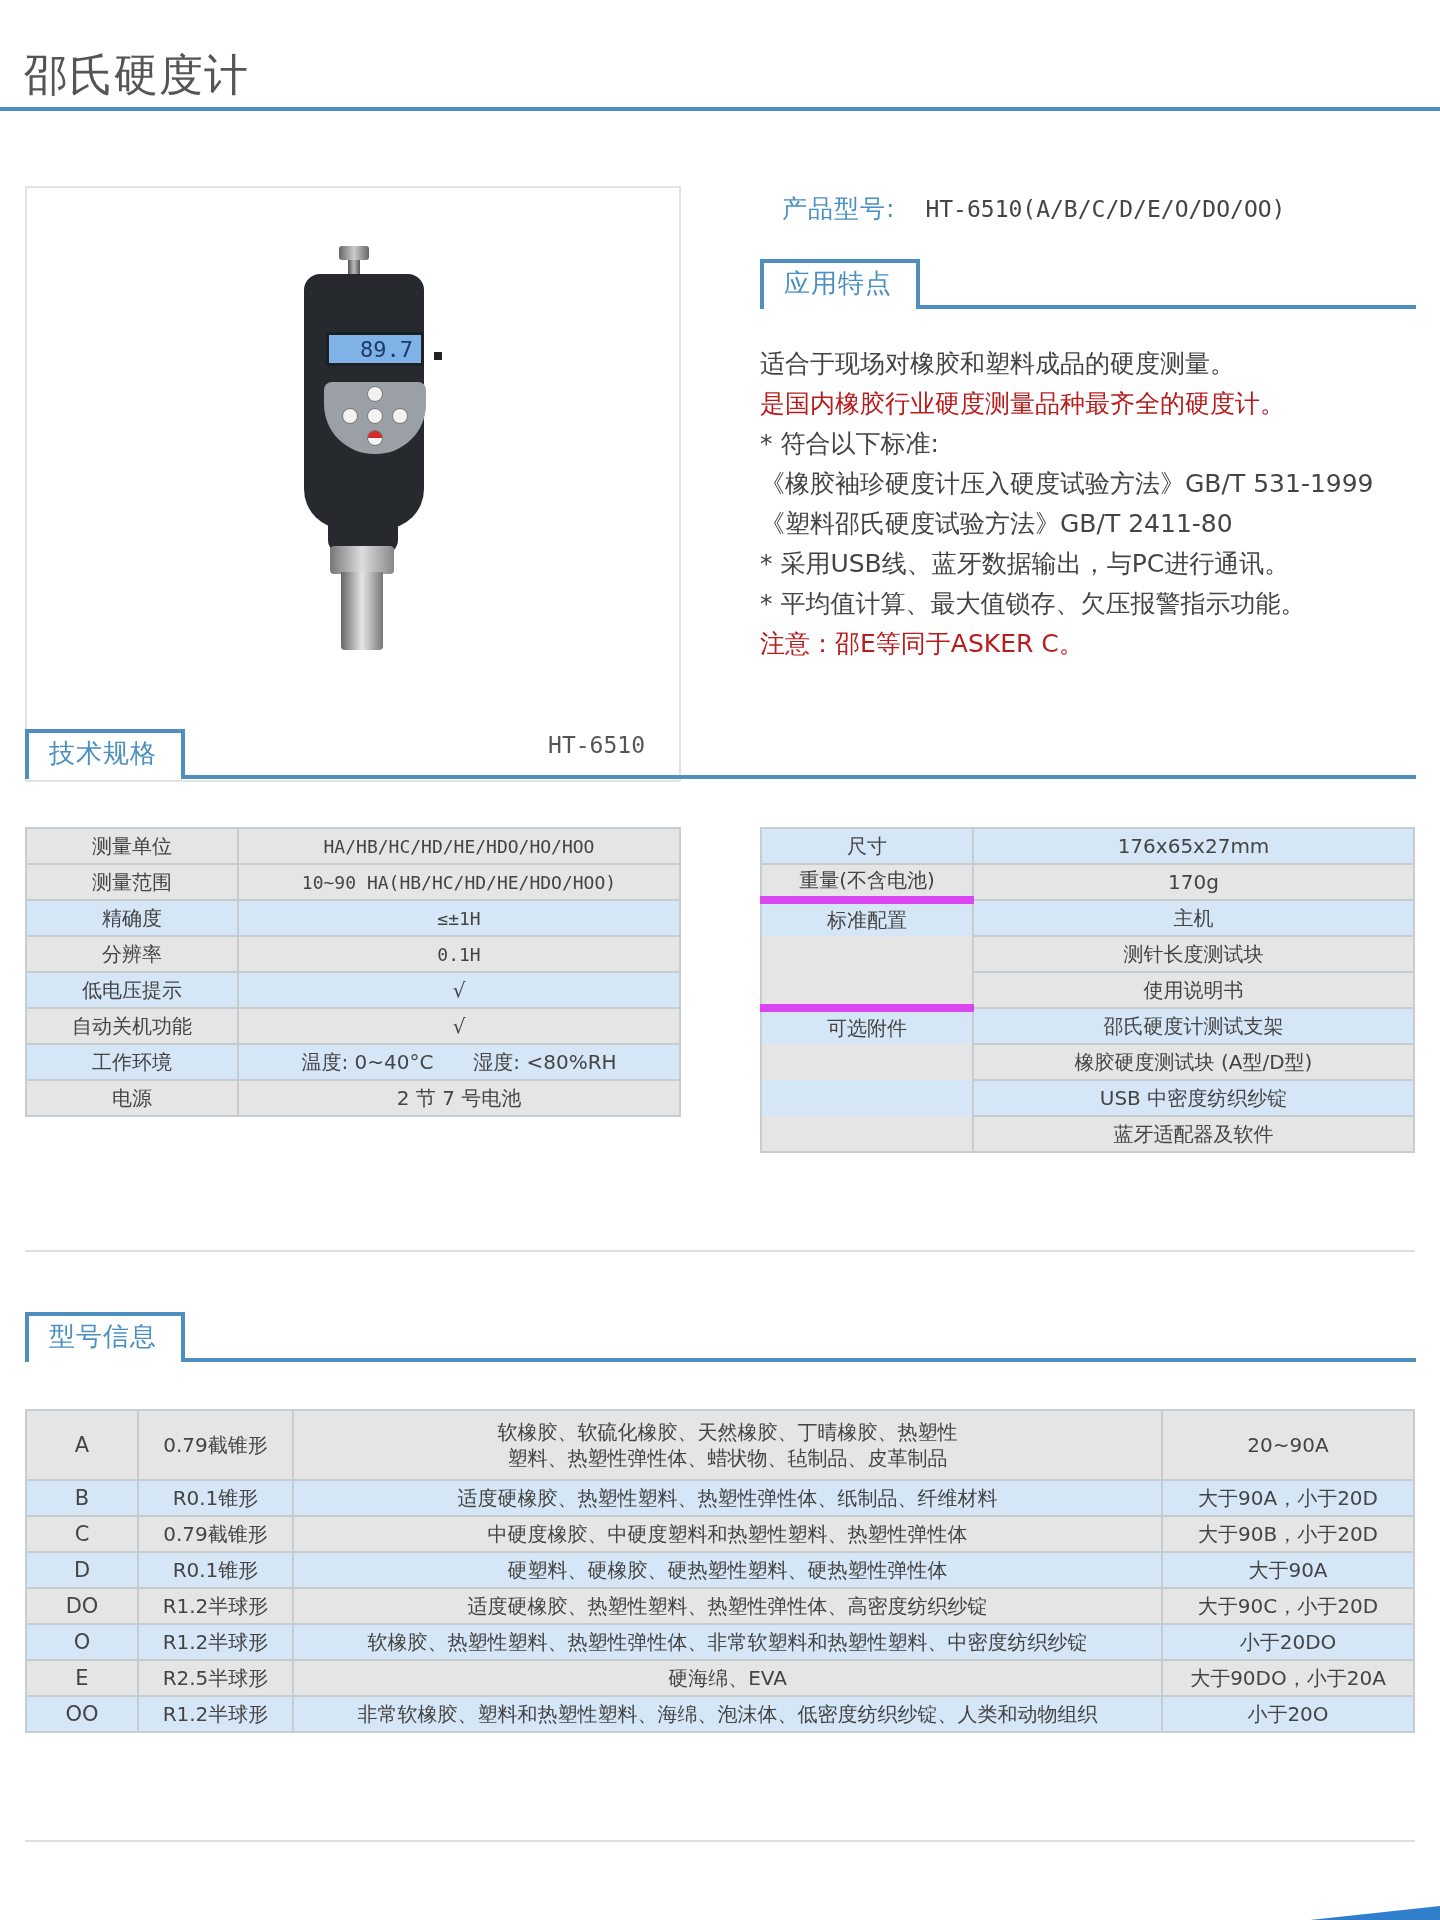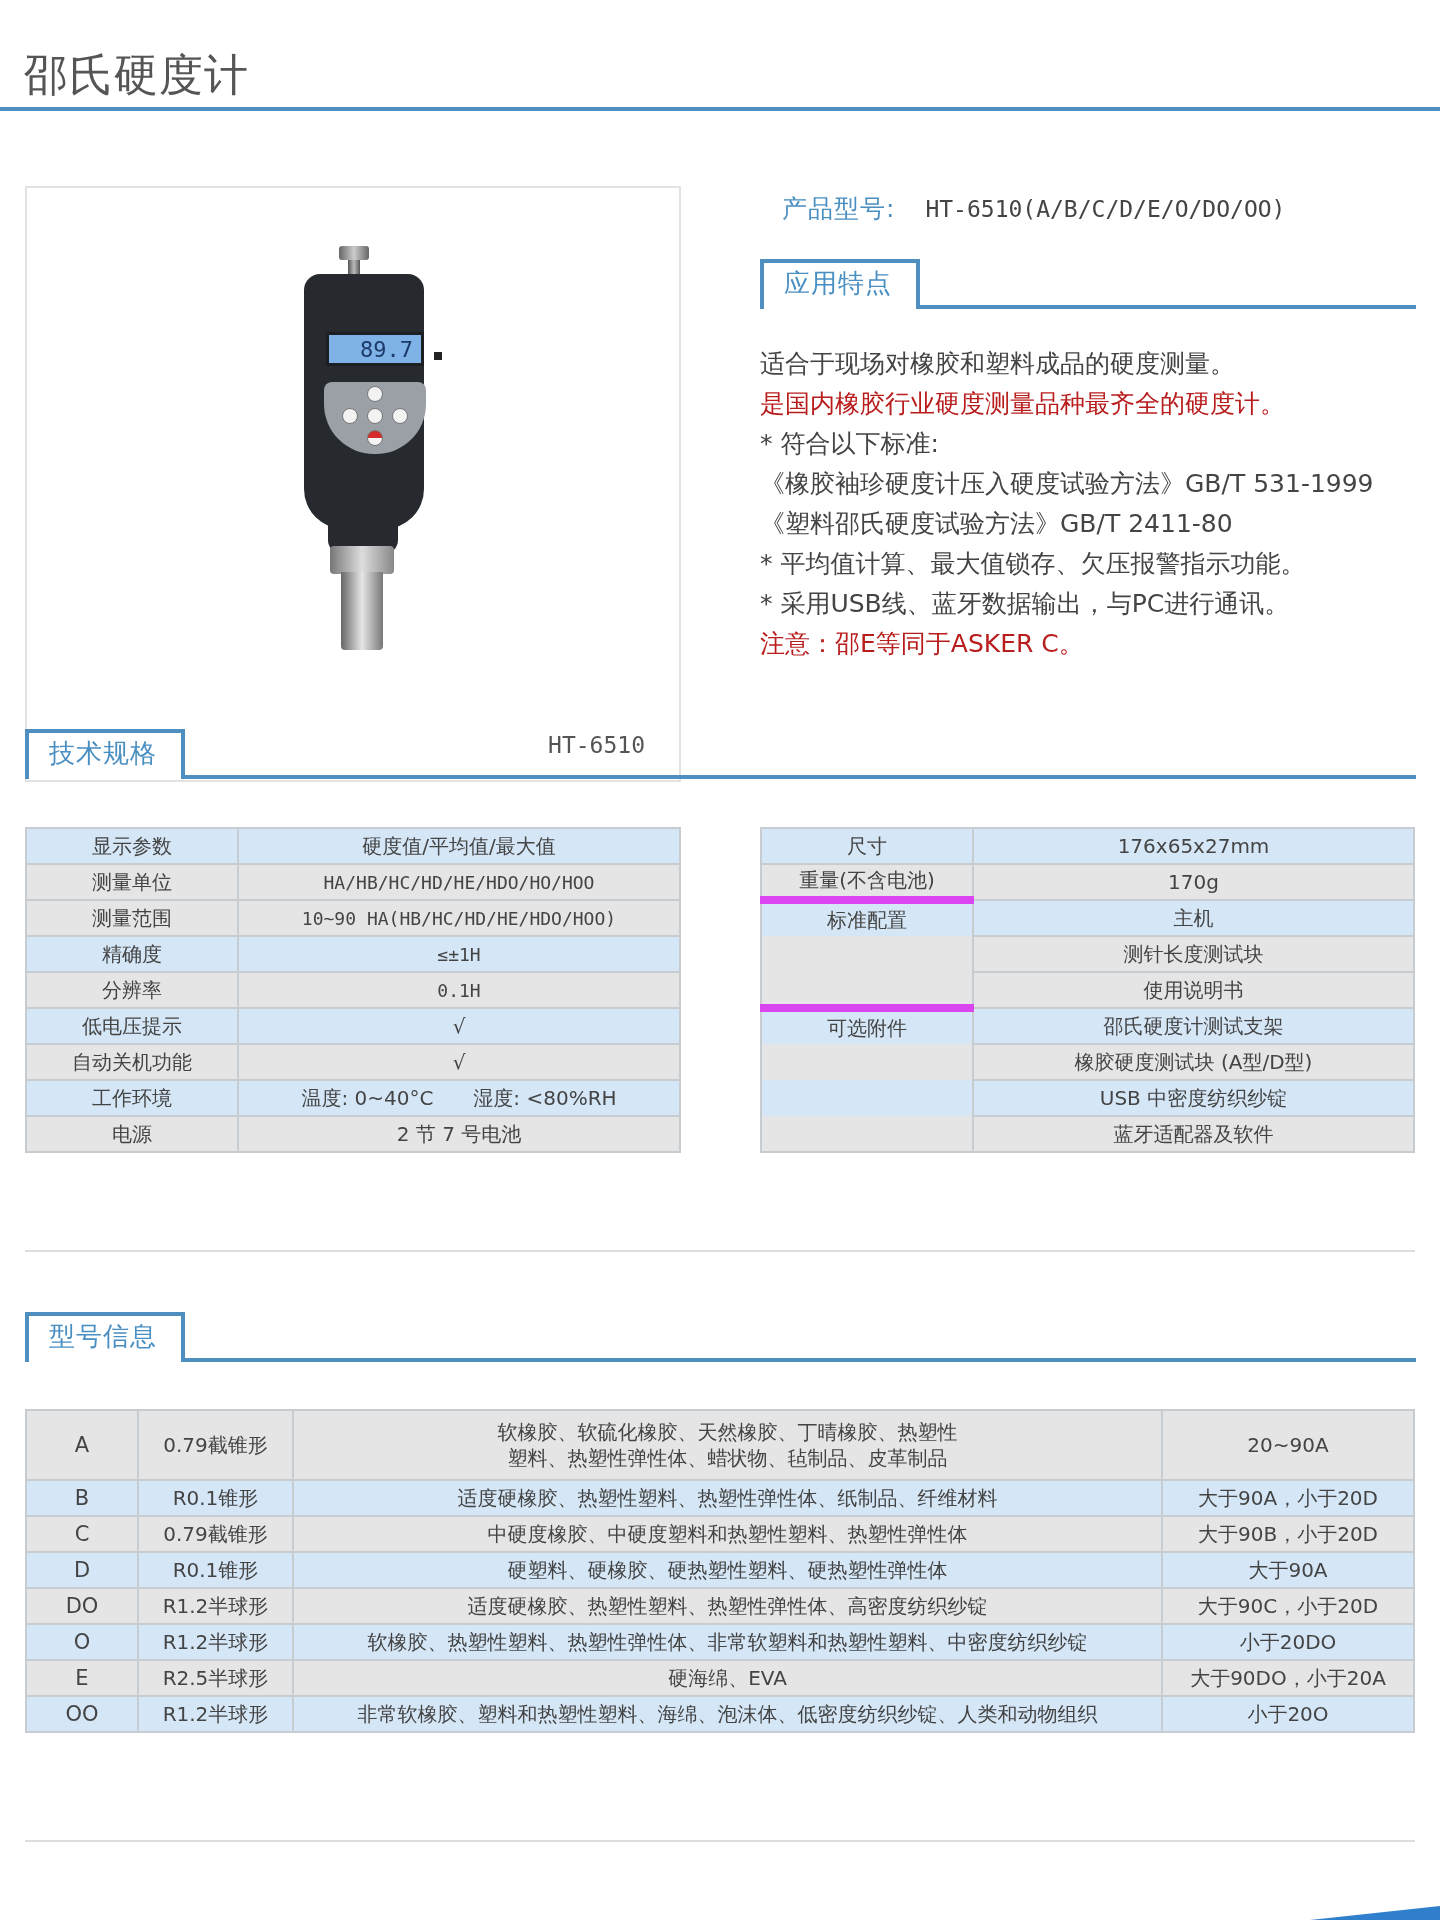--- a/index.html
+++ b/index.html
@@ -103,37 +103,33 @@
   <span class="tab-label">应用特点</span>
   <div class="tab-line" style="width:500px"></div>
 </div>
 
 <div class="features">
   <div>适合于现场对橡胶和塑料成品的硬度测量。</div>
   <div class="blue">是国内橡胶行业硬度测量品种最齐全的硬度计。</div>
   <div>* 符合以下标准:</div>
   <div>《橡胶袖珍硬度计压入硬度试验方法》GB/T 531-1999</div>
   <div>《塑料邵氏硬度试验方法》GB/T 2411-80</div>
+  <div>* 采用USB线、蓝牙数据输出，与PC进行通讯。</div>
   <div>* 平均值计算、最大值锁存、欠压报警指示功能。</div>
-  <div>* 采用USB线、蓝牙数据输出，与PC进行通讯。</div>
   <div class="blue">注意：邵E等同于ASKER C。</div>
 </div>
 
 <div class="section-tab" style="left:25px;top:729px;width:1391px">
   <div class="tab-box"></div>
   <span class="tab-label">技术规格</span>
   <div class="tab-line" style="width:1235px"></div>
 </div>
 
 <table class="spec-left">
   <tbody>
-      <tr class="shade">
-        <td>显示参数</td>
-        <td>硬度值/平均值/最大值</td>
-      </tr>
   <tr class="plain">
         <td>测量单位</td>
         <td class="mono">HA/HB/HC/HD/HE/HDO/HO/HOO</td>
       </tr>
   <tr class="plain">
         <td>测量范围</td>
         <td class="mono">10~90 HA(HB/HC/HD/HE/HDO/HOO)</td>
       </tr>
   <tr class="shade">
         <td>精确度</td>

